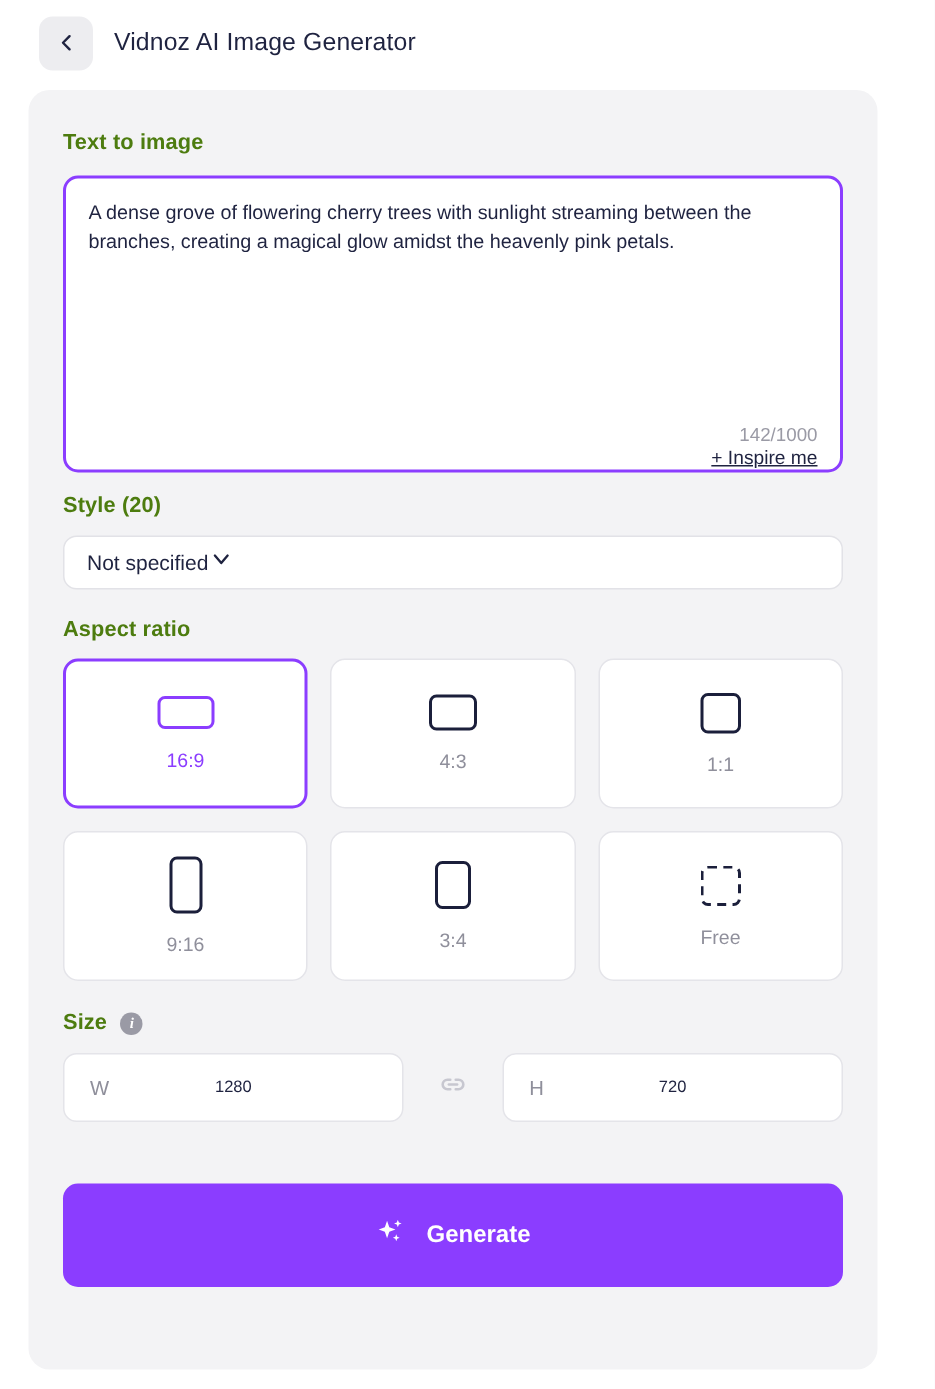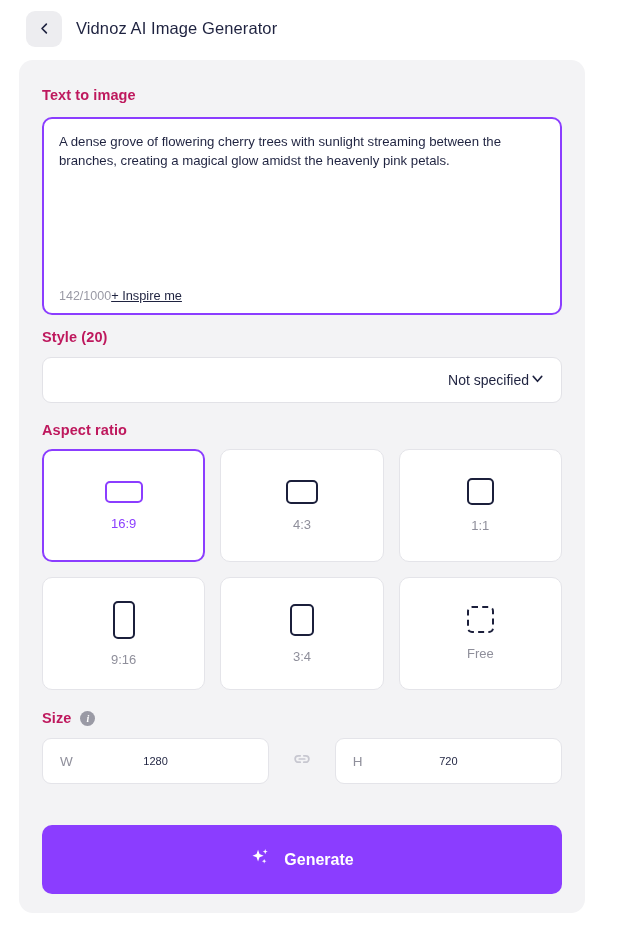--- a/index.html
+++ b/index.html
@@ -47,21 +47,21 @@
     width: 566px;
     height: 853px;
     background: #f3f3f5;
     border-radius: 14px;
     padding: 27px 23px 0 23px;
   }
 
   .section-label {
     font-size: 14.5px;
     font-weight: bold;
-    color: #be185d;
+    color: #4d7c0f;
     letter-spacing: 0.1px;
   }
 
   
   .prompt-wrap {
     margin-top: 14px;
     height: 198px;
     background: #ffffff;
     border: 2px solid #8b3dff;
     border-radius: 10px;
@@ -77,63 +77,65 @@
     flex: 1;
     border: none;
     outline: none;
     resize: none;
     background: transparent;
     font-family: "Liberation Sans", sans-serif;
     overflow: hidden;
   }
   .prompt-footer {
     display: flex;
+    justify-content: space-between;
     align-items: flex-end;
     height: 20px;
+    flex-direction: column;
   }
   .char-count {
     font-size: 12.5px;
     color: #9a9aa5;
   }
   .inspire-link {
     font-size: 12.8px;
     color: #1f2340;
     text-decoration: underline;
     cursor: pointer;
   }
 
   
   .style-label { margin-top: 14px; }
   .select-box {
     margin-top: 12px;
-    height: 46px;
+    height: 36px;
     background: #ffffff;
     border: 1px solid #e2e2e7;
     border-radius: 9px;
     display: flex;
     align-items: center;
-    justify-content: flex-end;
+    justify-content: flex-start;
     padding: 0 15px;
     cursor: pointer;
   }
   .select-value {
     font-size: 14px;
     color: #1f2340;
   }
 
   
   .aspect-label { margin-top: 19px; display: block; }
   .ratio-grid {
     margin-top: 11px;
     display: grid;
     grid-template-columns: repeat(3, 1fr);
     gap: 15px;
   }
   .ratio-card {
-    height: 113px;
+    height: 100px;
     background: #ffffff;
     border: 1px solid #e4e4e9;
     border-radius: 10px;
     display: flex;
     flex-direction: column;
     align-items: center;
     justify-content: center;
     gap: 13px;
     cursor: pointer;
   }

